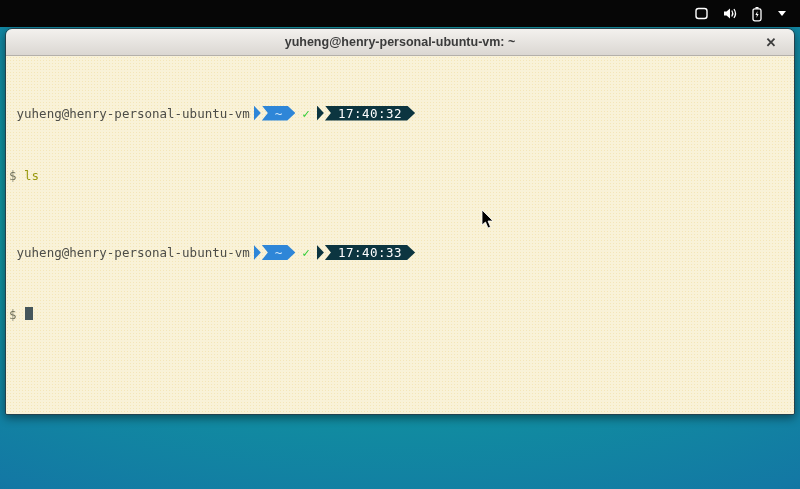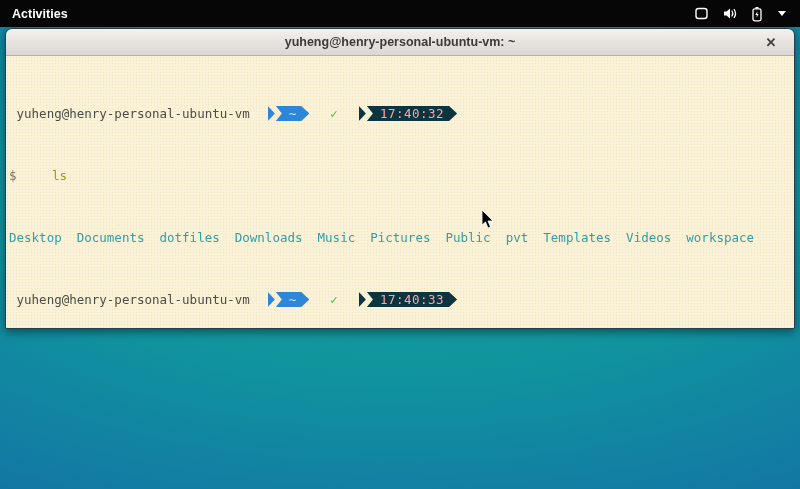--- a/index.html
+++ b/index.html
@@ -30,21 +30,21 @@
   }
   .notif-dot { width:5px; height:5px; border-radius:50%; background:#d8d8d8; }
   .sys-icons {
     position:absolute; right:0; top:0; height:27px; display:flex;
     align-items:center; gap:13px; padding:0 14px;
   }
   .sys-icons svg { display:block; }
 
   
   .window {
-    position:absolute; left:5px; top:28px; width:790px; height:301px;
+    position:absolute; left:5px; top:28px; width:790px; height:387px;
     border:1px solid #24424e; border-radius:7px 7px 2px 2px;
     box-shadow:0 3px 10px rgba(0,0,0,.45); overflow:hidden; z-index:10;
     display:flex; flex-direction:column;
   }
   .titlebar {
     height:27px; flex:0 0 27px;
     background:linear-gradient(#f3f1ee, #dbd7d2);
     border-bottom:1px solid #b4b0aa;
     display:flex; align-items:center; justify-content:center;
     position:relative; font-size:12.5px; font-weight:700; color:#3b3b3b;
@@ -55,51 +55,50 @@
     color:#3c3c3c; font-size:13px; font-weight:700; cursor:default;
   }
   .term-body {
     flex:1; background-color:#f9f2d8;
     background-image: radial-gradient(rgba(232,203,110,0.30) 1px, transparent 1px);
     background-size:3px 3px;
     font-family:"DejaVu Sans Mono","Liberation Mono",monospace;
     font-size:12.5px; line-height:15.5px; color:#4a4a45;
     padding:3px 2px 0 3px; white-space:pre;
   }
-  .tline { display:flex; align-items:flex-end; height:15.5px;gap:14px; }
+  .tline { display:flex; align-items:flex-start; height:15.5px; }
 
   
   .p-user { color:#4d4d48; }
   .seg { display:inline-flex; align-items:center; height:15px; }
   .tri { width:7px; height:15px; margin:0 1px 0 4px;
     clip-path:polygon(0 0, 100% 50%, 0 100%); }
   .tri.blue { background:#2e86d8; }
   .tri.dark { background:#0c3540; }
   .seg-body { height:15px; line-height:15px; padding:0 13px 0 13px;
     clip-path:polygon(0 0, calc(100% - 8px) 0, 100% 50%, calc(100% - 8px) 100%, 0 100%, 6px 50%); }
   .seg-body.blue { background:#2e86d8; color:#cce4fa; }
-  .seg-body.dark { background:#0c3540; color:#fca5a5; letter-spacing:.5px; }
+  .seg-body.dark { background:#0c3540; color:#ffffff; letter-spacing:.5px; }
   .check { color:#2ccc35; font-weight:700; margin:0 3px 0 7px; }
 
   .dollar { color:#73735c; }
   .cmd { color:#9a9a12; }
   .dirs { color:#2f9ea6; }
   .cursor-block { display:inline-block; width:7.5px; height:13px;
     background:#45565c; margin-left:1px; vertical-align:middle; }
 
   
   .pointer { position:absolute; left:481px; top:210px; z-index:50; }
 </style>
 </head>
 <body>
 
 <div class="desktop"></div>
 
 <div class="topbar">
-  <div class="activities">Activities</div>
   <div class="sys-icons">
     <span>
       <svg width="15" height="15" viewBox="0 0 15 15">
         <rect x="2" y="2.5" width="11" height="10" rx="2.5" fill="none" stroke="#fff" stroke-width="1.4"></rect>
       </svg>
     </span>
     <span>
       <svg width="16" height="15" viewBox="0 0 16 15">
         <polygon points="2,5.5 4.5,5.5 8,2.5 8,12.5 4.5,9.5 2,9.5" fill="#fff"></polygon>
         <path d="M10 5 q1.6 2.5 0 5" fill="none" stroke="#fff" stroke-width="1.3" stroke-linecap="round"></path>
@@ -136,23 +135,20 @@
         <span class="seg-body dark">17:40:32</span>
       </span>
     </div>
 
     <div class="tline">
       <span class="dollar">$</span>
       <span> </span>
       <span class="cmd">ls</span>
     </div>
 
-    <div class="tline">
-      <span class="dirs">Desktop  Documents  dotfiles  Downloads  Music  Pictures  Public  pvt  Templates  Videos  workspace</span>
-    </div>
 
     <div class="tline">
       <span class="p-user"> yuheng@henry-personal-ubuntu-vm</span>
       <span class="seg">
         <span class="tri blue"></span>
         <span class="seg-body blue">~</span>
       </span>
       <span class="check">✓</span>
       <span class="seg">
         <span class="tri dark"></span>

